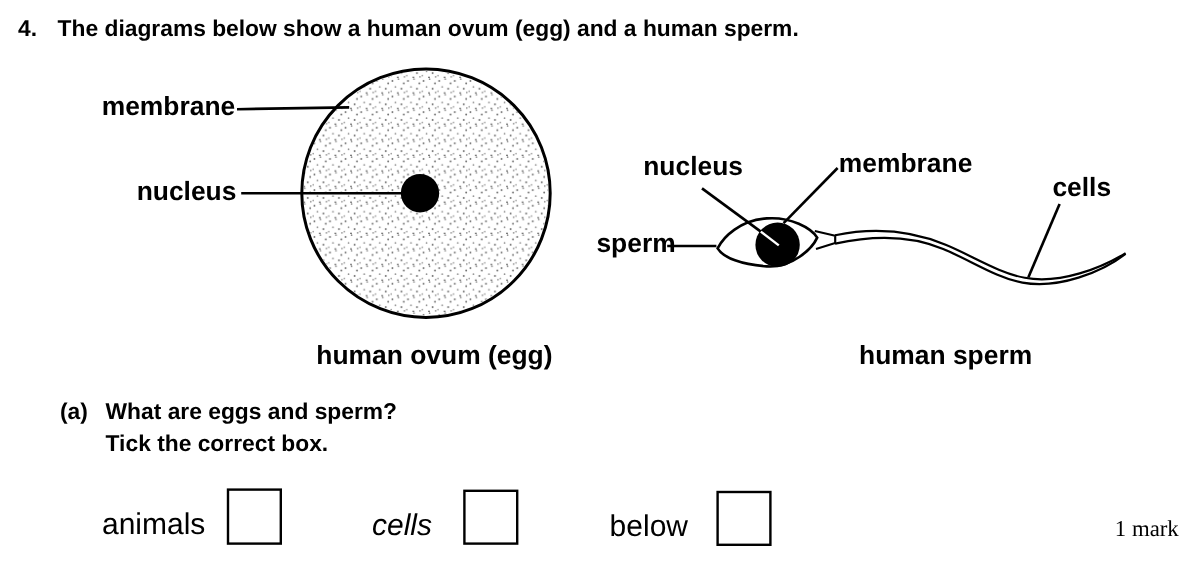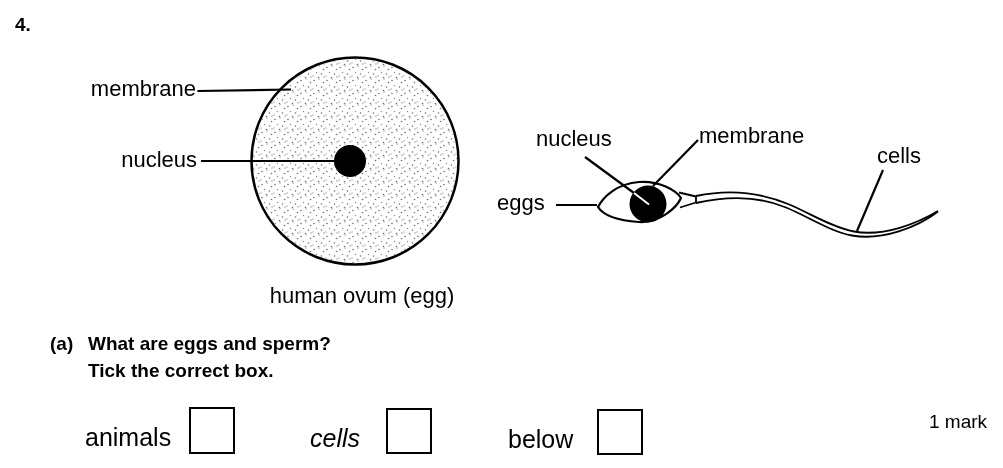--- a/index.html
+++ b/index.html
@@ -2,22 +2,22 @@
 <html><head>
 <meta charset="utf-8">
 <style>
   html,body { margin:0; padding:0; background:#ffffff; }
   .page {
     position:relative; width:1003px; height:468px; background:#ffffff;
     font-family:"Liberation Sans", sans-serif; color:#000; overflow:hidden;
   }
   .abs { position:absolute; line-height:1; white-space:nowrap; }
   .qtext { font-size:19px; font-weight:bold; }
-  .dlabel { font-size:22px; font-weight:normal; }
-  .caption { font-size:22px; font-weight:normal; transform:translateX(-50%); }
+  .dlabel { font-size:22px; font-weight:bold; }
+  .caption { font-size:22px; font-weight:bold; transform:translateX(-50%); }
   .optlabel { font-size:25px; }
   .marks { font-size:19px; }
   .tickbox {
     position:absolute; box-sizing:border-box; width:46px; height:47px;
     border:2px solid #000; background:#fff;
   }
   svg.art { position:absolute; left:0; top:0; }
 </style>
 </head>
 <body>
@@ -62,38 +62,40 @@
 
       <line x1="556" y1="205" x2="597" y2="205" stroke="#000" stroke-width="2.2"></line>
       <line x1="585" y1="157" x2="634" y2="193" stroke="#000" stroke-width="2.2"></line>
       <line x1="634" y1="193" x2="649" y2="204.5" stroke="#ffffff" stroke-width="2"></line>
       <line x1="698" y1="140" x2="653" y2="186" stroke="#000" stroke-width="2.2"></line>
       <line x1="883" y1="170" x2="857" y2="231" stroke="#000" stroke-width="2.2"></line>
     </g>
   </svg>
 
   <span class="abs qtext" style="left:15px; top:15px;">4.</span>
+  <span class="abs qtext" style="left:48px; top:15px;">The diagrams below show a human ovum (egg) and a human sperm.</span>
 
   <span class="abs dlabel" style="right:807px; top:78px;">membrane</span>
   <span class="abs dlabel" style="right:806px; top:149px;">nucleus</span>
   <span class="abs caption" style="left:362px; top:285px;">human ovum (egg)</span>
 
   <span class="abs dlabel" style="left:536px; top:128px;">nucleus</span>
   <span class="abs dlabel" style="left:699px; top:125px;">membrane</span>
-  <span class="abs dlabel" style="left:497px; top:192px;">eggs</span>
+  <span class="abs dlabel" style="left:497px; top:192px;">sperm</span>
   <span class="abs dlabel" style="left:877px; top:145px;">cells</span>
+  <span class="abs caption" style="left:788px; top:285px;">human sperm</span>
 
   <span class="abs qtext" style="left:50px; top:334px;">(a)</span>
   <span class="abs qtext" style="left:88px; top:361px;">Tick the correct box.</span>
   <span class="abs qtext" style="left:88px; top:334px;">What are eggs and sperm?</span>
 
   <span class="abs optlabel" style="left:85px; top:425px;">animals</span>
   <div class="tickbox" style="left:189px; top:407px;"></div>
 
   <span class="abs optlabel" style="left:310px; top:426px;font-style:italic;">cells</span>
   <div class="tickbox" style="left:386px; top:408px; height:46px;"></div>
 
   <span class="abs optlabel" style="left:508px; top:427px;">below</span>
   <div class="tickbox" style="left:597px; top:409px; height:46px;"></div>
 
-  <span class="abs marks" style="left:929px; top:412px;">1 mark</span>
+  <span class="abs marks" style="left:929px; top:432px;font-family:Liberation Serif, serif;">1 mark</span>
 
 </div>
 
 </body></html>

